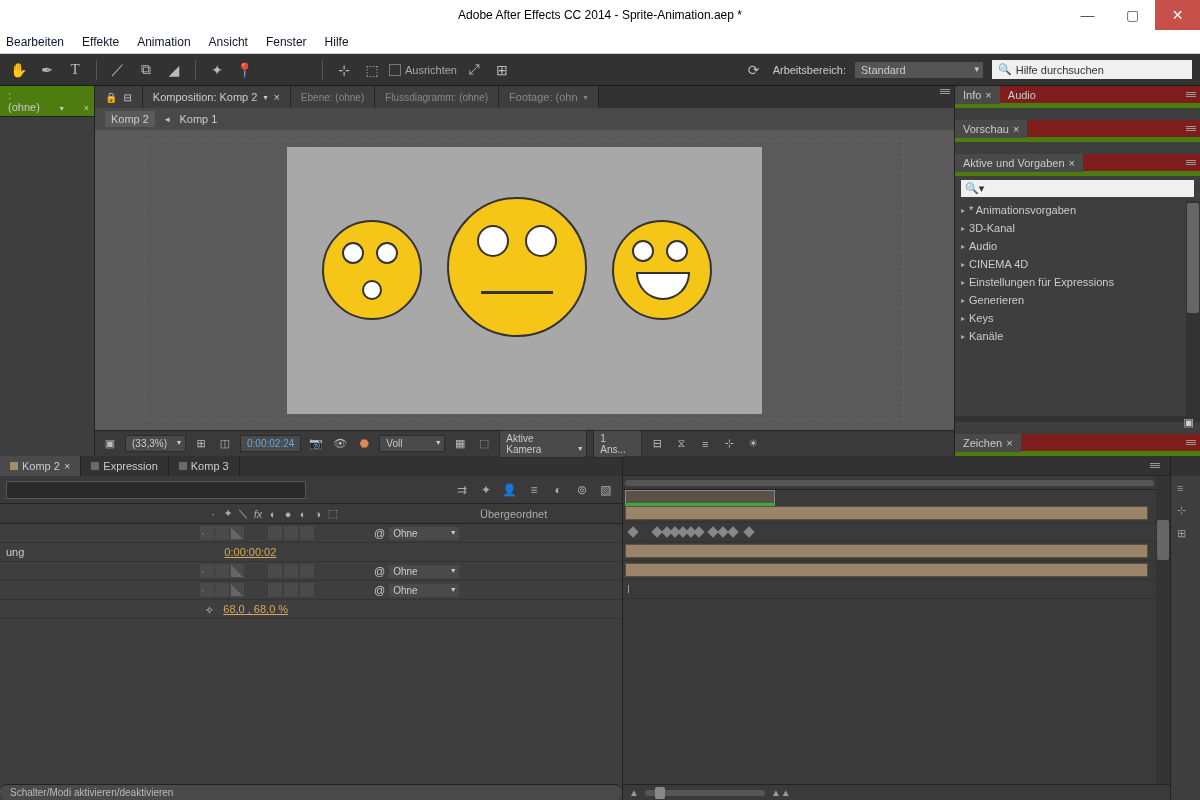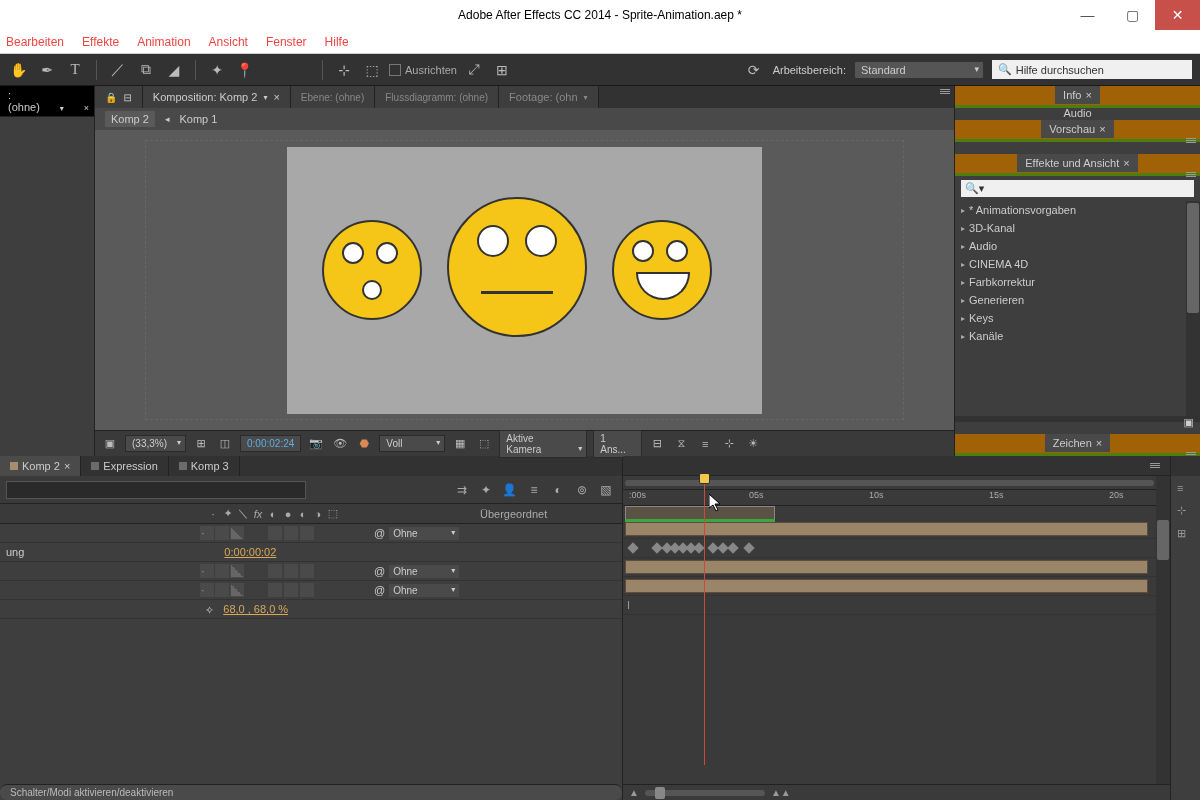--- a/index.html
+++ b/index.html
@@ -3,54 +3,54 @@
 <meta charset="utf-8">
 <style>
 * { margin: 0; padding: 0; box-sizing: border-box; font-family: "Segoe UI", Tahoma, sans-serif; font-size: 11px; user-select: none; }
 body { width: 1200px; height: 800px; background: #3a3a3a; color: #ccc; overflow: hidden; }
 .titlebar { height: 30px; background: #fff; color: #000; display: flex; align-items: center; justify-content: center; position: relative; }
 .titlebar .title { font-size: 12px; }
 .winctrl { position: absolute; right: 0; display: flex; }
 .winbtn { width: 45px; height: 30px; display: flex; align-items: center; justify-content: center; font-size: 14px; color: #555; }
 .winbtn.close { background: #c8504b; color: #fff; }
 .menubar { height: 24px; background: #fff; display: flex; align-items: center; padding: 0 6px; gap: 18px; border-bottom: 1px solid #ccc; }
-.menubar span { color: #ef4444; font-size: 12px; cursor: default; }
+.menubar span { color: #0f172a; font-size: 12px; cursor: default; }
 .toolbar { height: 32px; background: #323232; display: flex; align-items: center; padding: 0 8px; gap: 6px; border-bottom: 1px solid #1a1a1a; }
 .tool-icon { width: 22px; height: 22px; display: flex; align-items: center; justify-content: center; color: #bbb; font-size: 14px; border: 1px solid transparent; border-radius: 2px; }
 .sep { width: 1px; height: 20px; background: #555; margin: 0 4px; }
 .toolbar .checkbox { display: flex; align-items: center; gap: 4px; color: #aaa; }
 .toolbar .checkbox .box { width: 12px; height: 12px; border: 1px solid #777; }
 .toolbar .right { margin-left: auto; display: flex; align-items: center; gap: 8px; }
 .dropdown { background: #555; border: 1px solid #333; padding: 2px 22px 2px 6px; color: #ccc; position: relative; border-radius: 2px; }
 .dropdown::after { content: "▾"; position: absolute; right: 4px; font-size: 9px; }
 .search { background: #f0f0f0; color: #333; padding: 3px 6px; width: 200px; display: flex; align-items: center; gap: 4px; }
 .search .mag { color: #888; }
 .main-row { display: flex; height: 370px; }
 .left-panel { width: 95px; background: #3e3e3e; border-right: 1px solid #222; }
-.panel-tab { background: #000000; padding: 3px 8px; border-bottom: 1px solid #222; display: flex; align-items: flex-end; gap: 20px; font-size: 10px; }
+.panel-tab { background: #4d7c0f; padding: 3px 8px; border-bottom: 1px solid #222; display: flex; align-items: flex-end; gap: 20px; font-size: 10px; }
 .panel-tab .x { margin-left: auto; font-size: 9px; }
 .comp-area { flex: 1; background: #3e3e3e; display: flex; flex-direction: column; border-right: 1px solid #222; }
 .comp-tabs { display: flex; background: #323232; height: 22px; align-items: stretch; }
 .comp-tab { background: #3e3e3e; padding: 3px 10px; font-size: 10px; display: flex; align-items: center; gap: 6px; border-right: 1px solid #222; }
 .comp-tab.inactive { color: #888; }
 .comp-tab .lock { font-size: 10px; }
 .crumbs { height: 22px; background: #494949; display: flex; align-items: center; padding: 0 10px; gap: 10px; font-size: 11px; }
 .crumbs .active { background: #5a5a5a; padding: 2px 6px; }
 .viewport { flex: 1; background: #5a5a5a; display: flex; align-items: center; justify-content: center; position: relative; }
 .canvas { width: 475px; height: 267px; background: #a8a8a8; position: relative; }
 .safe { position: absolute; border: 1px dashed #666; }
 .face { position: absolute; border-radius: 50%; background: #f5c518; border: 2px solid #333; }
 .eye { position: absolute; border-radius: 50%; background: #fff; border: 2px solid #333; }
 .comp-footer { height: 26px; background: #3a3a3a; display: flex; align-items: center; gap: 6px; padding: 0 6px; border-top: 1px solid #222; }
 .cf-item { background: #4a4a4a; padding: 2px 6px; border: 1px solid #2a2a2a; font-size: 10px; position: relative; }
 .cf-item.dd { padding-right: 18px; }
 .cf-item.dd::after { content: "▾"; position: absolute; right: 4px; font-size: 8px; }
 .cf-icon { width: 18px; height: 18px; display: flex; align-items: center; justify-content: center; color: #bbb; }
 .right-panel { width: 245px; background: #3e3e3e; display: flex; flex-direction: column; }
-.r-tabs { display: flex; background: #a16207; border-bottom: 3px solid #4d7c0f; align-items: center; height: 22px; flex-direction: column; }
+.r-tabs { display: flex; background: #7f1d1d; border-bottom: 5px solid #4d7c0f; align-items: center; height: 22px; }
 .r-tab { padding: 3px 8px; font-size: 11px; display: flex; align-items: center; gap: 4px; }
 .r-tab.active { background: #494949; }
 .preset-list { flex: 1; overflow: auto; }
 .preset-item { padding: 3px 6px; display: flex; align-items: center; gap: 4px; font-size: 11px; color: #ccc; }
 .preset-item::before { content: "▸"; font-size: 8px; color: #aaa; }
 .preset-search { background: #f0f0f0; color: #333; margin: 4px 6px; padding: 2px 4px; display: flex; align-items: center; }
 .scroll-track { width: 14px; background: #333; position: relative; }
 .scroll-thumb { position: absolute; left: 1px; right: 1px; background: #666; border-radius: 2px; }
 .timeline-area { height: 344px; background: #3e3e3e; display: flex; }
 .tl-left { width: 623px; border-right: 1px solid #222; display: flex; flex-direction: column; }
@@ -247,39 +247,39 @@
         </div>
       <div class="r-menu-icon">
           <span></span>
           <span></span>
           <span></span>
         </div>
     </div>
     <div style="height:12px"></div>
     <div class="r-tabs">
       <div class="r-tab active">
-          <span>Effekte und Ansicht</span> 
+          <span>Aktive und Vorgaben</span> 
           <span>×</span>
         </div>
       <div class="r-menu-icon">
           <span></span>
           <span></span>
           <span></span>
         </div>
     </div>
     <div class="preset-search">
         <span>🔍▾</span>
       </div>
     <div style="display:flex;flex:1;">
       <div class="preset-list">
         <div class="preset-item">* Animationsvorgaben</div>
         <div class="preset-item">3D-Kanal</div>
         <div class="preset-item">Audio</div>
         <div class="preset-item">CINEMA 4D</div>
-        <div class="preset-item">Farbkorrektur</div>
+        <div class="preset-item">Einstellungen für Expressions</div>
         <div class="preset-item">Generieren</div>
         <div class="preset-item">Keys</div>
         <div class="preset-item">Kanäle</div>
       </div>
       <div class="scroll-track">
           <div class="scroll-thumb" style="top:2px;height:110px"></div>
         </div>
     </div>
     <div style="height:6px;background:#323232;display:flex;justify-content:flex-end;padding:0 6px">
         <span>▣</span>
@@ -408,33 +408,20 @@
         <div class="r-menu-icon" style="float:right;margin:4px 6px">
           <span></span>
           <span></span>
           <span></span>
         </div>
       </div>
     <div class="tl-right-inner">
       <div class="ruler-col">
         <div class="spacer28">
           <div style="position:absolute;left:2px;right:2px;top:4px;height:6px;background:#555;border-radius:3px"></div>
-        </div>
-        <div class="ruler">
-          <span class="tick" style="left:6px">:00s</span>
-          <span class="tick" style="left:126px">05s</span>
-          <span class="tick" style="left:246px">10s</span>
-          <span class="tick" style="left:366px">15s</span>
-          <span class="tick" style="left:486px">20s</span>
-          <div class="cti" style="left:81px">
-              <div class="cti-head"></div>
-            </div>
-          <svg class="cursor-img" style="left:86px;top:4px" viewBox="0 0 14 18">
-              <path d="M0 0 L0 14 L4 11 L7 17 L9 16 L6 10 L11 10 Z" fill="#fff" stroke="#000" stroke-width="1"></path>
-            </svg>
         </div>
         <div class="workarea-bar">
           <div class="workarea" style="left:2px;width:150px"></div>
           <div style="position:absolute;left:2px;top:13px;width:150px;height:3px;background:#3da63d"></div>
         </div>
         <div class="track-row">
             <div class="layer-bar" style="left:2px;right:8px"></div>
           </div>
         <div class="track-row">
           <div class="kf" style="left:6px"></div>

